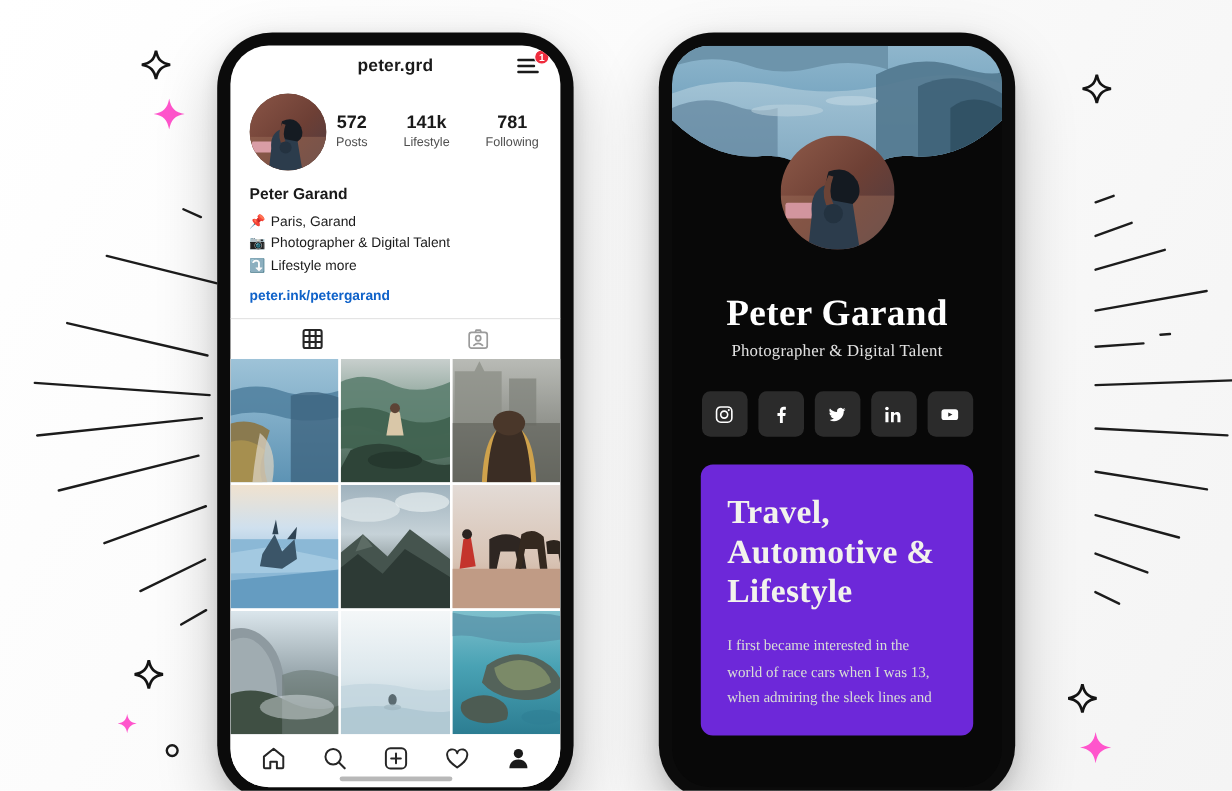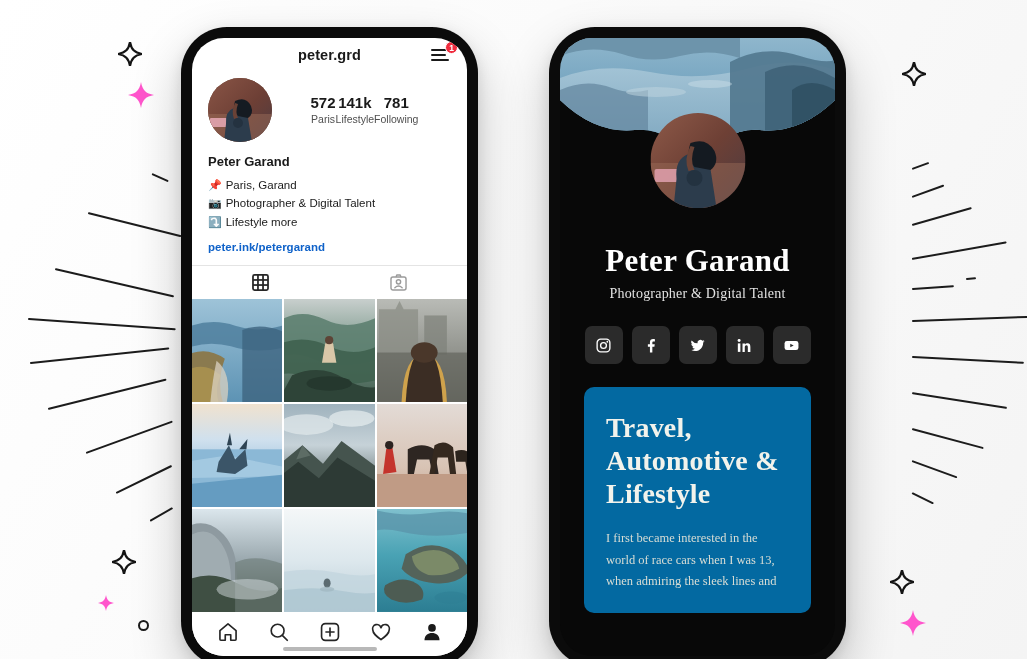--- a/index.html
+++ b/index.html
@@ -117,21 +117,21 @@
     width: 64px; height: 64px;
     border-radius: 50%;
     flex: none;
     overflow: hidden;
     background: #6b4a3d;
     position: relative;
   }
   .ig-stats {
     flex: 1;
     display: flex;
-    justify-content: center;
+    justify-content: space-between;
     padding-left: 8px;
     padding-right: 2px;
   }
   .ig-stat { text-align: center; }
   .ig-stat-num {
     font-size: 15px;
     font-weight: bold;
     color: #1a1a1a;
     line-height: 1.25;
   }
@@ -256,21 +256,21 @@
     border-radius: 7px;
     background: #2b2b2b;
     display: flex;
     align-items: center;
     justify-content: center;
   }
   .soc svg { display: block; }
 
   .bio-card {
     margin: 23px 24px 0 24px;
-    background: #0369a1;
+    background: #6d28d9;
     border-radius: 10px;
     padding: 24px 22px 20px 22px;
     text-align: left;
   }
   .bio-card-title {
     font-family: "Liberation Serif", serif;
     font-size: 28px;
     font-weight: bold;
     color: #f2f3ec;
     line-height: 1.18;
@@ -373,21 +373,21 @@
           <rect x="2" y="40" width="18" height="9" rx="1" fill="#e8a9b6" opacity=".85"></rect>
           <path d="M44 64 L40 40 Q34 28 26 30 Q17 33 18 46 L16 64 Z" fill="#2c3c4c"></path>
           <path d="M27 23 Q38 18 43 28 Q46 36 40 40 L30 38 Q24 32 27 23 Z" fill="#151b22"></path>
           <path d="M30 26 Q27 34 30 40 L26 41 Q23 33 27 25 Z" fill="#6a4236"></path>
           <circle cx="30" cy="45" r="5" fill="#243240"></circle>
         </svg>
       </div>
       <div class="ig-stats">
         <div class="ig-stat">
           <div class="ig-stat-num">572</div>
-          <div class="ig-stat-lbl">Paris</div>
+          <div class="ig-stat-lbl">Posts</div>
         </div>
         <div class="ig-stat">
           <div class="ig-stat-num">141k</div>
           <div class="ig-stat-lbl">Lifestyle</div>
         </div>
         <div class="ig-stat">
           <div class="ig-stat-num">781</div>
           <div class="ig-stat-lbl">Following</div>
         </div>
       </div>

